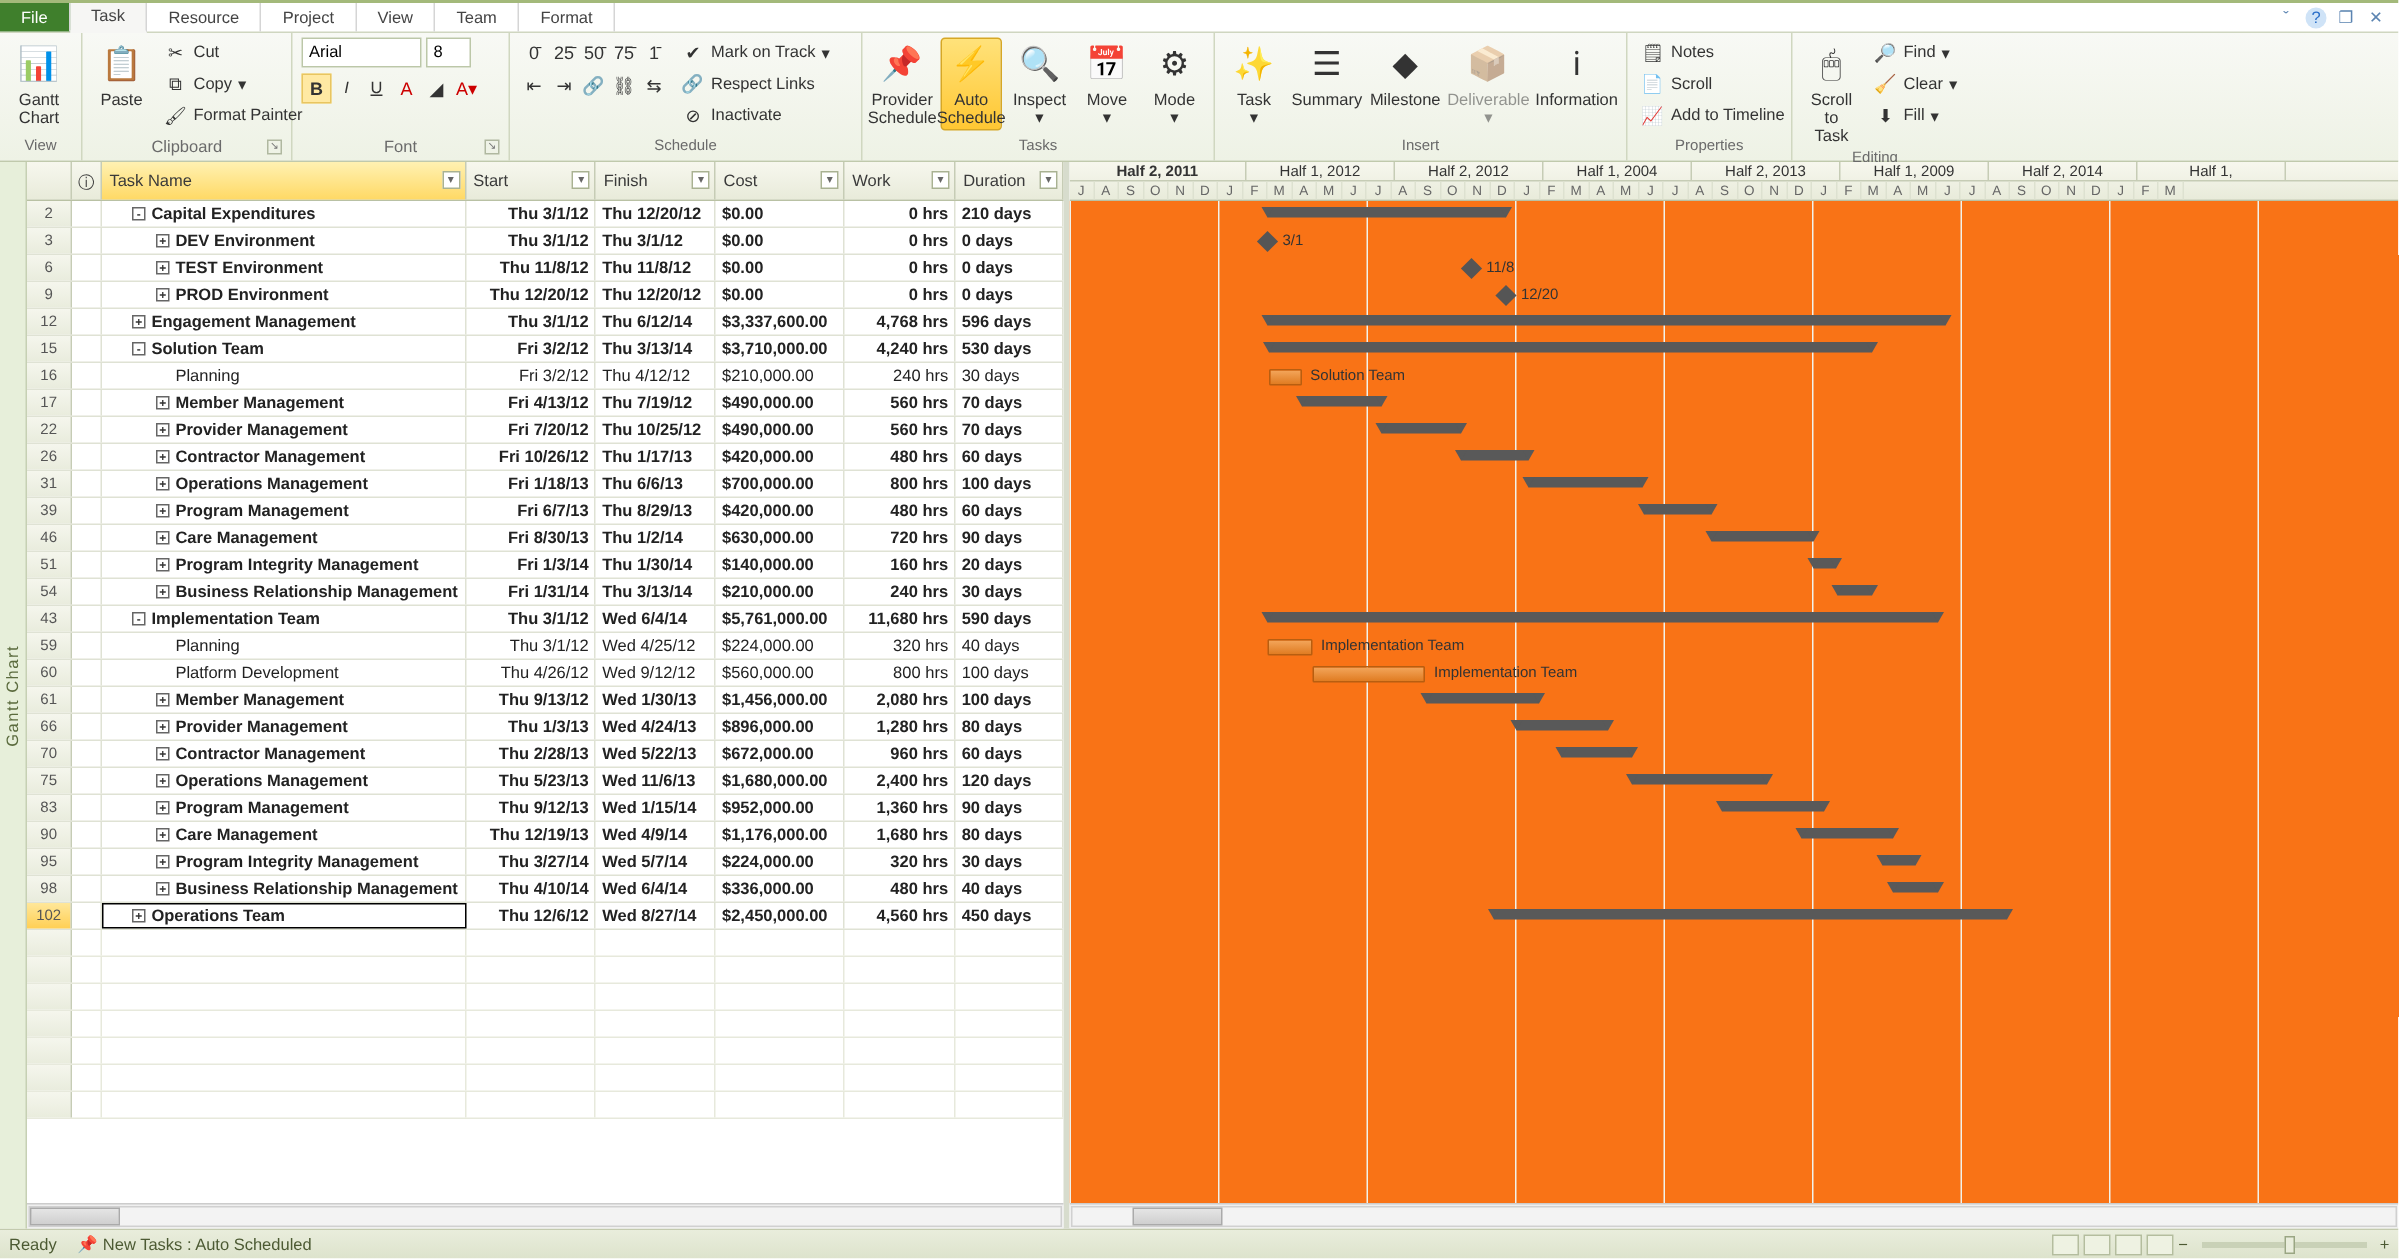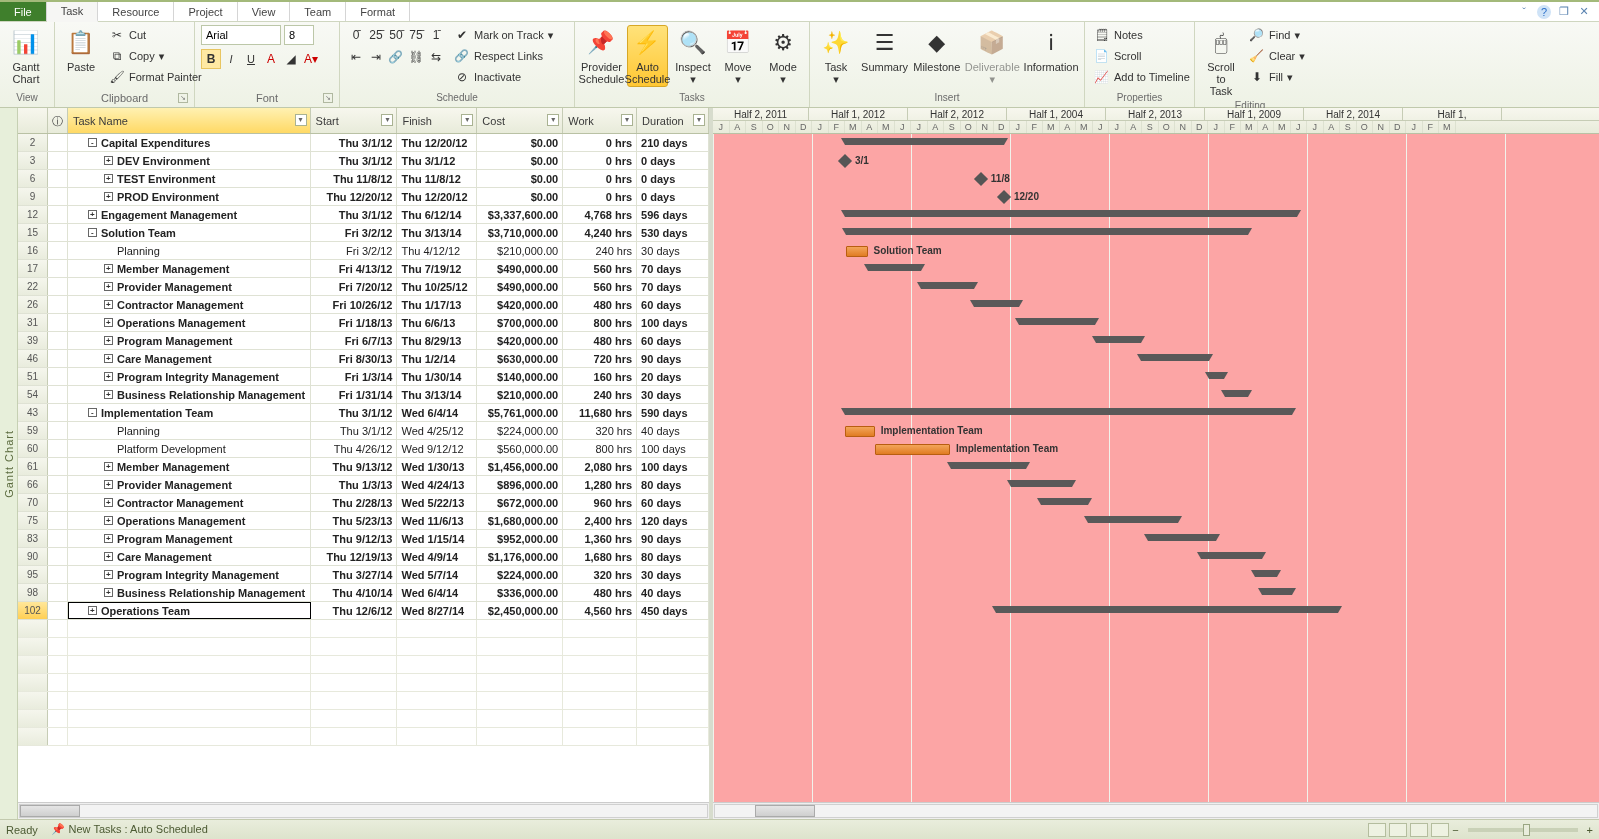--- a/index.html
+++ b/index.html
@@ -47,33 +47,33 @@
 .gh-cell .info { position: absolute; right: 3px; top: 6px; width: 12px; height: 12px; }
 .grid-body { flex: 1; overflow: hidden; position: relative; }
 .row { height: 18px; display: flex; border-bottom: 1px solid #dfe2d4; }
 .row .rownum { width: 30px; border-right: 1px solid #c6ccb5; background: linear-gradient(#f5f6ed, #e9ecdd); text-align: center; line-height: 18px; color: #555; font-size: 10px; }
 .row.selected .rownum { background: linear-gradient(#ffe79a, #ffcf54); }
 .row .c { border-right: 1px solid #dfe2d4; padding: 0 4px; line-height: 18px; white-space: nowrap; overflow: hidden; color: #222; }
 .row .task { display: flex; align-items: center; gap: 4px; }
 .row .collapse-ic { width: 9px; height: 9px; border: 1px solid #666; font-size: 8px; line-height: 7px; text-align: center; color: #333; background: #fff; flex-shrink: 0; }
 .row.bold .c { font-weight: bold; }
 .row.selected .c.task { outline: 1px solid #000; outline-offset: -1px; }
-.col-task { width: 243px; } .col-start { width: 87px; text-align: right; } .col-finish { width: 80px; text-align: left; padding-left:3px; } .col-cost { width: 86px; text-align: right; } .col-work { width: 74px; text-align: right; } .col-dur { width: 72px; text-align: left; padding-left:3px; }
+.col-task { width: 243px; } .col-start { width: 87px; text-align: right; } .col-finish { width: 80px; text-align: left; padding-left:3px; } .col-cost { width: 86px; text-align: left; } .col-work { width: 74px; text-align: right; } .col-dur { width: 72px; text-align: left; padding-left:3px; }
 .grid-scroll-h { height: 17px; background: #efefef; border-top: 1px solid #ccc; display: flex; }
 .grid-scroll-h .track { flex: 1; background: #f3f3f3; border: 1px solid #d0d0d0; margin: 1px; position: relative; }
 .grid-scroll-h .thumb { position: absolute; left: 0; top: 0; height: 100%; width: 60px; background: linear-gradient(#e5e5e5,#cfcfcf); border: 1px solid #aaa; }
 
 
 .gantt-pane { flex: 1; display: flex; flex-direction: column; overflow: hidden; }
 .timeline-header { height: 26px; background: linear-gradient(#f7f7ee, #e8ebda); border-bottom: 1px solid #b9c1a4; position: relative; overflow: hidden; }
 .tl-top { height: 13px; display: flex; border-bottom: 1px solid #c6ccb5; }
 .tl-top div { border-right: 1px solid #c6ccb5; text-align: center; font-size: 10px; color: #333; line-height: 13px; }
 .tl-bot { height: 13px; display: flex; }
 .tl-bot div { width: 16.5px; border-right: 1px solid #dde1d0; text-align: center; font-size: 9px; color: #666; line-height: 13px; }
-.gantt-body { flex: 1; position: relative; background: #fca5a5; overflow: hidden; font-weight: bold; }
+.gantt-body { flex: 1; position: relative; background: #f97316; overflow: hidden; }
 .gantt-body .vline { position: absolute; top: 0; bottom: 0; border-left: 1px solid #f1f2eb; }
 .gbar { position: absolute; height: 10px; }
 .gbar.summary { background: #595959; height: 7px; }
 .gbar.summary::before, .gbar.summary::after { content:''; position:absolute; top:0; width:0; height:0; border-top:7px solid #595959; }
 .gbar.summary::before { left:-4px; border-left:4px solid transparent; border-right:4px solid transparent; }
 .gbar.summary::after { right:-4px; border-left:4px solid transparent; border-right:4px solid transparent; }
 .gbar.task { background: linear-gradient(#9aa1a7,#6b727a); height:11px; border:1px solid #4f555c; border-radius:1px; }
 .gbar.task.orange { background: linear-gradient(#f3a55a,#e07c22); border-color:#b85e10; }
 .gbar.task::after { content:''; position:absolute; right:-6px; top:0; width:0; height:0; border-top:5px solid transparent; border-bottom:5px solid transparent; }
 .milestone { position:absolute; width:10px; height:10px; background:#555; transform: rotate(45deg); }
@@ -740,21 +740,21 @@
     <div class="grid-scroll-h">
         <div class="track">
           <div class="thumb"></div>
         </div>
       </div>
   </div>
 
   <div class="gantt-pane">
     <div class="timeline-header">
       <div class="tl-top" id="tl-top">
-          <div style="width: 96px;">Half 2, 2011</div>
+          <div style="width: 118px; font-weight: bold;">Half 2, 2011</div>
           <div style="width: 99px;">Half 1, 2012</div>
           <div style="width: 99px;">Half 2, 2012</div>
           <div style="width: 99px;">Half 1, 2004</div>
           <div style="width: 99px;">Half 2, 2013</div>
           <div style="width: 99px;">Half 1, 2009</div>
           <div style="width: 99px;">Half 2, 2014</div>
           <div style="width: 99px;">Half 1, </div>
         </div>
       <div class="tl-bot" id="tl-bot">
           <div>J</div>

